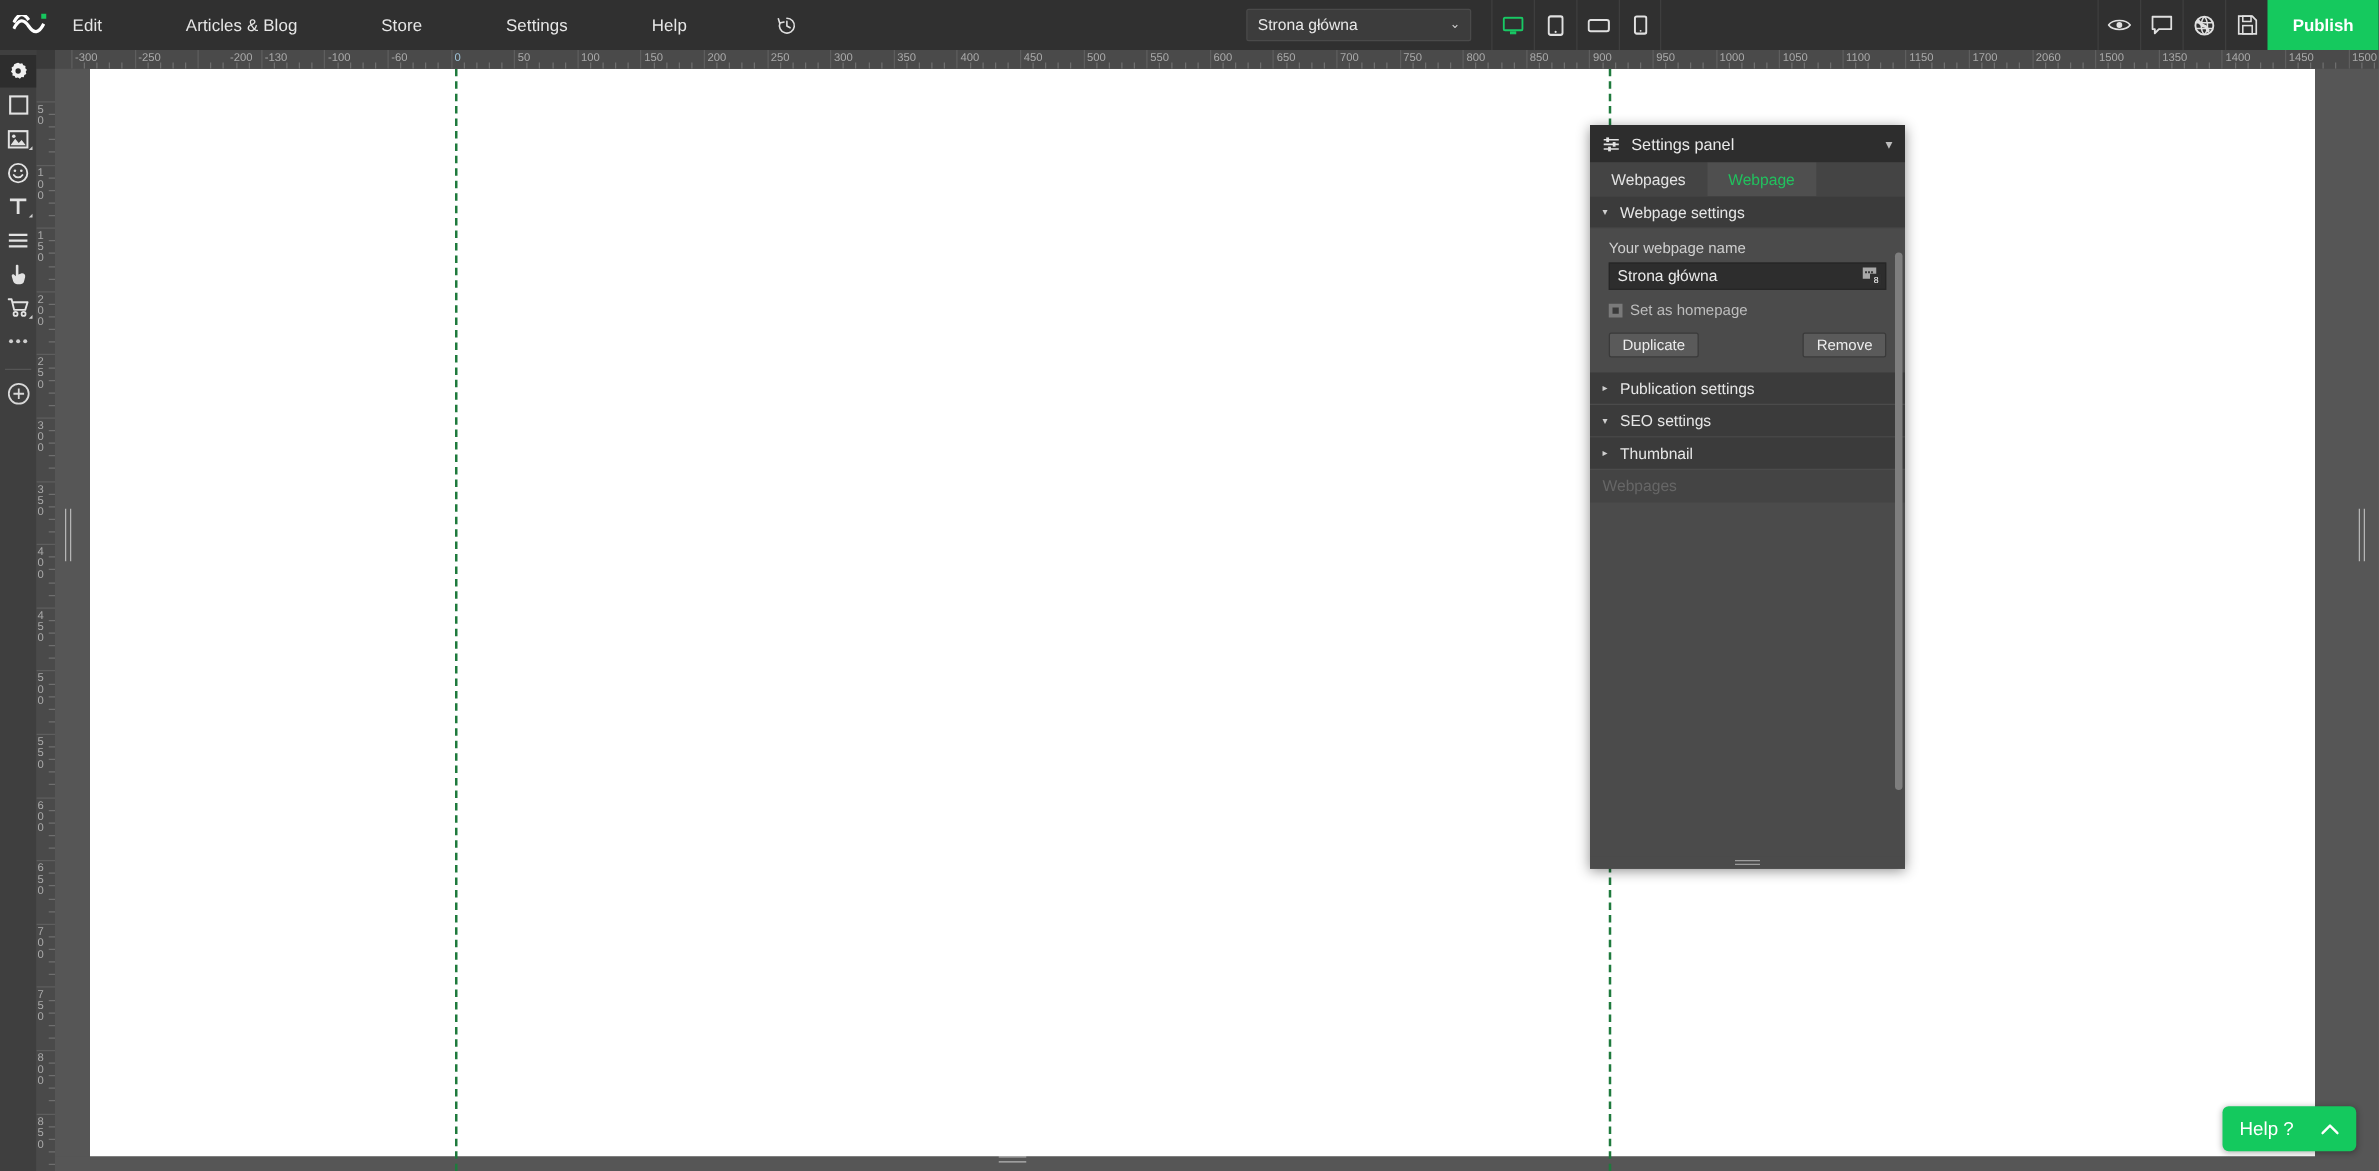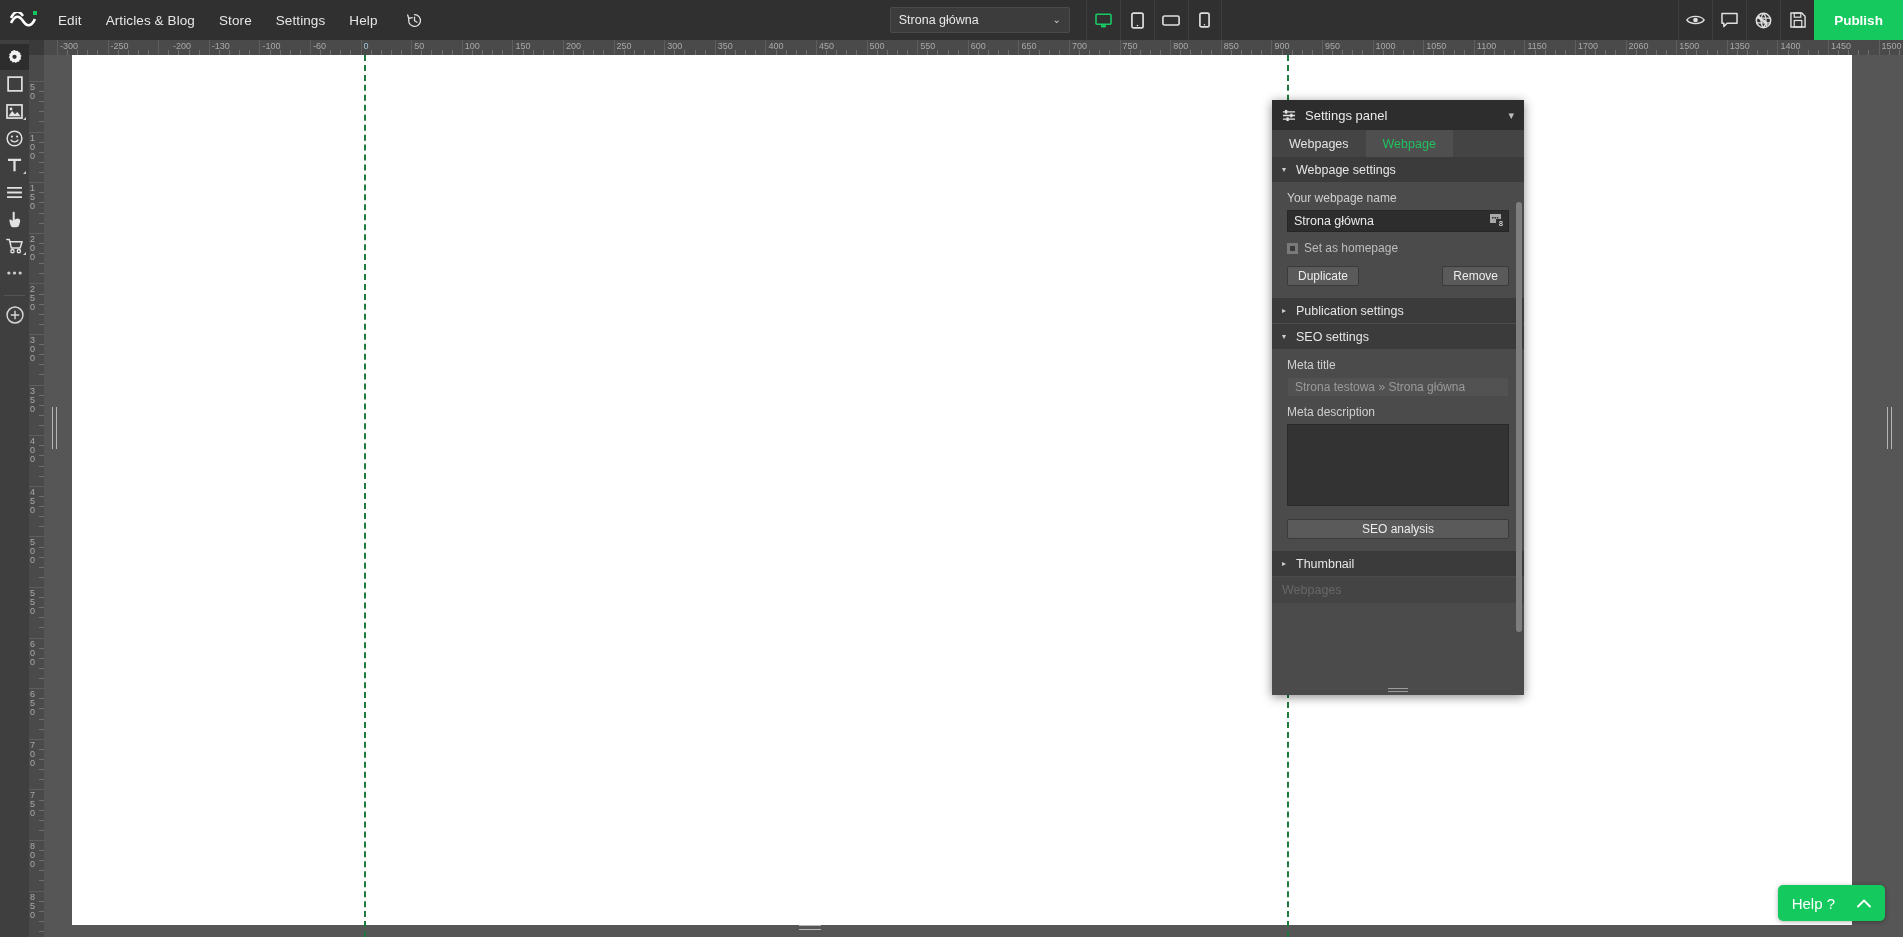--- a/index.html
+++ b/index.html
@@ -21,21 +21,21 @@
   }
   .logo-wrap {
     width: 46px; display: flex; align-items: center; justify-content: center;
     position: relative;
   }
   .logo-mark { position: relative; width: 26px; height: 16px; }
   .logo-dot {
     position: absolute; right: -1px; top: -1px;
     width: 4px; height: 4px; background: #16c65e;
   }
-  .menu-items { display: flex; align-items: center; }
+  .menu-items { display: flex; align-items: center; gap: 43px; }
   .menu-item {
     color: #e6e6e6; font-size: 13.5px; padding: 0 12px;
     height: 40px; display: flex; align-items: center; cursor: default;
     letter-spacing: .1px;
   }
   .history-btn {
     display: flex; align-items: center; justify-content: center;
     width: 38px; height: 40px; margin-left: 6px; cursor: pointer;
   }
   .topbar-spacer { flex: 1; }
@@ -400,21 +400,21 @@
       <div class="rh-tick" style="left: 48.24px;"></div>
       <div class="rh-tick" style="left: 58.36px;"></div>
       <div class="rh-tick" style="left: 68.48px;"></div>
       <div class="rh-tick major" style="left: 78.6px;"></div>
       <div class="rh-label" style="left: 78.6px;">-250</div>
       <div class="rh-tick" style="left: 88.72px;"></div>
       <div class="rh-tick" style="left: 98.84px;"></div>
       <div class="rh-tick" style="left: 108.96px;"></div>
       <div class="rh-tick" style="left: 119.08px;"></div>
       <div class="rh-tick major" style="left: 129.2px;"></div>
-      <div class="rh-label" style="left: 112px; padding-left: 32px;">-200</div>
+      <div class="rh-label" style="left: 123px; padding-left: 32px;">-200</div>
       <div class="rh-tick" style="left: 139.32px;"></div>
       <div class="rh-tick" style="left: 149.44px;"></div>
       <div class="rh-tick" style="left: 159.56px;"></div>
       <div class="rh-tick" style="left: 169.68px;"></div>
       <div class="rh-tick major" style="left: 179.8px;"></div>
       <div class="rh-label" style="left: 179.8px;">-130</div>
       <div class="rh-tick" style="left: 189.92px;"></div>
       <div class="rh-tick" style="left: 200.04px;"></div>
       <div class="rh-tick" style="left: 210.16px;"></div>
       <div class="rh-tick" style="left: 220.28px;"></div>
@@ -793,27 +793,20 @@
 
       <div class="sec-header">
         <span class="arrow">▸</span>
         <span>Publication settings</span>
       </div>
 
       <div class="sec-header">
         <span class="arrow">▾</span>
         <span>SEO settings</span>
       </div>
-      <div class="sec-body">
-        <div class="field-label">Meta title</div>
-        <div class="ro-input">Strona testowa » Strona główna</div>
-        <div class="field-label" style="margin-top:8px">Meta description</div>
-        <textarea class="ta" style=""></textarea>
-        <button class="sbtn wide" style="margin-top:10px">SEO analysis</button>
-      </div>
 
       <div class="sec-header">
         <span class="arrow">▸</span>
         <span>Thumbnail</span>
       </div>
 
       <div class="faded-sec">
         <span>Webpages</span>
       </div>
 

